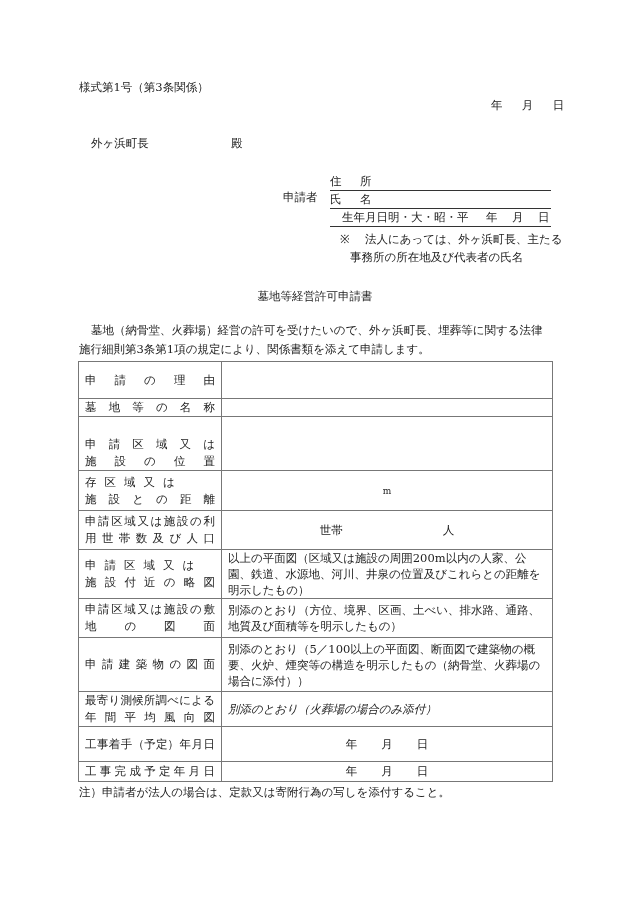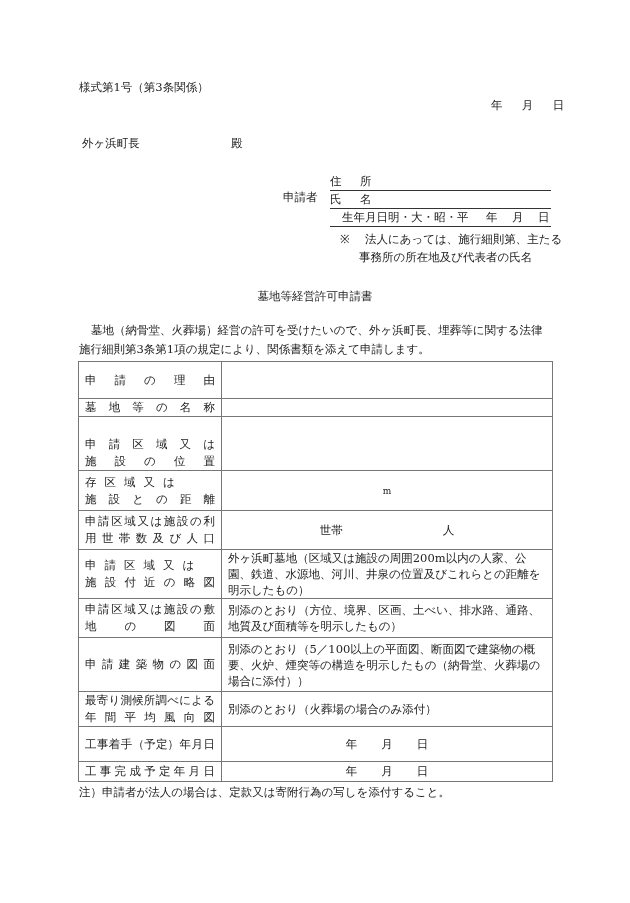--- a/index.html
+++ b/index.html
@@ -2,27 +2,27 @@
 <html><head>
 <meta charset="utf-8">
 <style>
   html, body { margin:0; padding:0; background:#ffffff; }
   body { width:630px; height:903px; position:relative; overflow:hidden;
          font-family:"DejaVu Serif","Liberation Serif",serif; color:#222; font-size:11.5px; }
   .abs { position:absolute; white-space:nowrap; }
   .form-no { left:79px; top:80px; }
   .date-top { left:491px; top:98px; word-spacing:0; }
   .date-top span { display:inline-block; }
-  .addressee { left:82px; top:136px; }
+  .addressee { left:91px; top:136px; }
   .tono { left:231px; top:136px; }
   .applicant-label { left:283px; top:190px; }
   .uline { position:absolute; left:330px; width:221px; border-bottom:1px solid #333; height:16px; }
   .uline span { position:absolute; top:0; }
   .note1 { left:340px; top:231px; }
-  .note2 { left:359px; top:250px; }
+  .note2 { left:350px; top:250px; }
   .title { left:0; width:630px; text-align:center; top:289px; }
   .intro1 { left:79px; top:323px; }
   .intro2 { left:79px; top:342px; }
   table.form { position:absolute; left:78px; top:361px; width:475px; border-collapse:collapse; }
   table.form td { border:1px solid #777; padding:0 6px; vertical-align:middle; line-height:17px; }
   td.lbl { width:130px; padding:0 4px 0 5px; }
   .jl { display:flex; justify-content:space-between; }
   .jl-left { display:flex; justify-content:flex-start; gap:9px; }
   td.val { width:320px; }
   .center { text-align:center; }
@@ -54,21 +54,21 @@
 <div class="uline" style="top:210px">
   <span style="left:12px">生年月日</span>
   <span style="left:58px">明・大・昭・平</span>
   <span style="left:156px">年</span>
   <span style="left:182px">月</span>
   <span style="left:208px">日</span>
 </div>
 <div class="abs note1">
   <span>※</span>
   <span style="display:inline-block;width:8px"></span>
-  <span>法人にあっては、施行細則第、主たる</span>
+  <span>法人にあっては、外ヶ浜町長、主たる</span>
 </div>
 <div class="abs note2">事務所の所在地及び代表者の氏名</div>
 
 <div class="abs title">墓地等経営許可申請書</div>
 <div class="abs intro1"><span style="display:inline-block;width:12px"></span><span>墓地（納骨堂、火葬場）経営の許可を受けたいので、外ヶ浜町長、埋葬等に関する法律</span></div>
 <div class="abs intro2">施行細則第3条第1項の規定により、関係書類を添えて申請します。</div>
 
 <table class="form">
   <tbody id="tbody">
       <tr style="height: 37px;">
@@ -176,21 +176,21 @@
           <div class="jl">
             <span>施</span>
             <span>設</span>
             <span>付</span>
             <span>近</span>
             <span>の</span>
             <span>略</span>
             <span>図</span>
           </div>
         </td>
-        <td class="val" style="white-space: normal; line-height: 16px;">外ヶ浜町墓地（区域又は施設の周囲200m以内の人家、公園、鉄道、水源地、河川、井泉の位置及びこれらとの距離を明示したもの）</td>
+        <td class="val" style="white-space: normal; line-height: 16px;">以上の平面図（区域又は施設の周囲200m以内の人家、公園、鉄道、水源地、河川、井泉の位置及びこれらとの距離を明示したもの）</td>
       </tr>
       <tr style="height: 39px;">
         <td class="lbl">
           <div class="jl">
             <span>申</span>
             <span>請</span>
             <span>区</span>
             <span>域</span>
             <span>又</span>
             <span>は</span>
@@ -241,21 +241,21 @@
           <div class="jl">
             <span>年</span>
             <span>間</span>
             <span>平</span>
             <span>均</span>
             <span>風</span>
             <span>向</span>
             <span>図</span>
           </div>
         </td>
-        <td class="val" style="white-space: normal; line-height: 16px;">別添のとおり（火葬場の場合のみ添付）</td>
+        <td class="val" style="white-space: normal; line-height: 16px; font-style: italic;">別添のとおり（火葬場の場合のみ添付）</td>
       </tr>
       <tr style="height: 35px;">
         <td class="lbl">
           <div class="jl">
             <span>工</span>
             <span>事</span>
             <span>着</span>
             <span>手</span>
             <span>（予</span>
             <span>定）</span>

